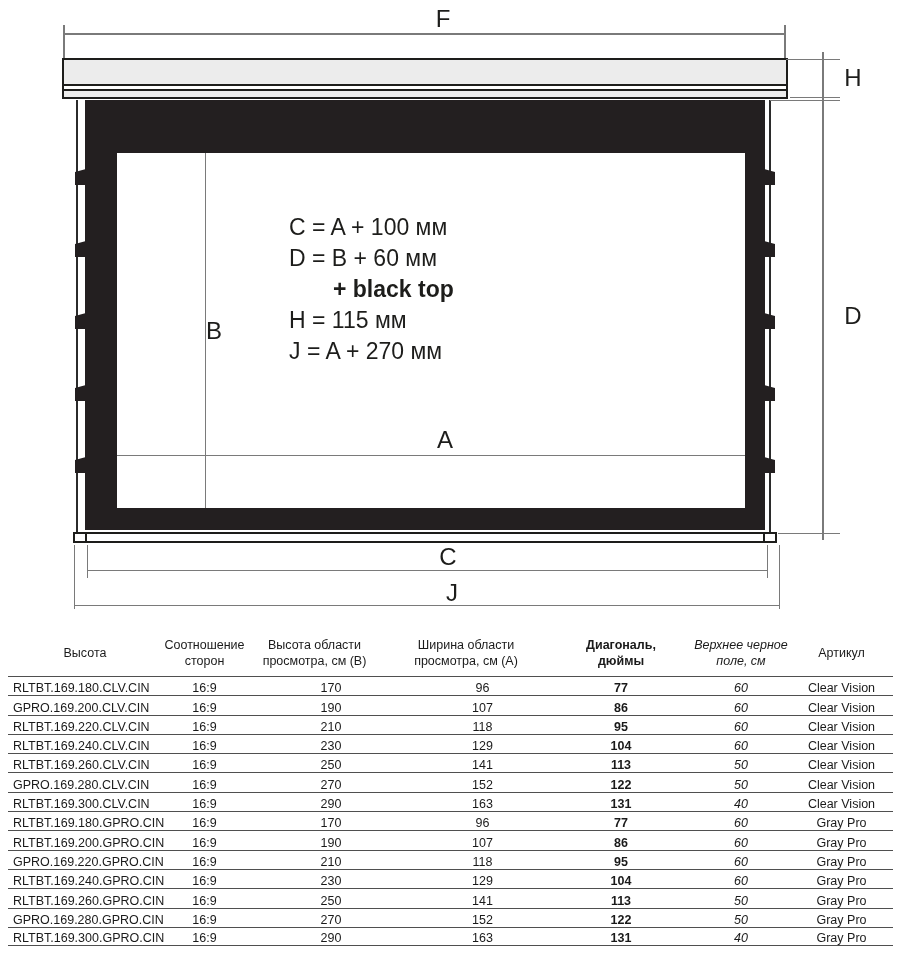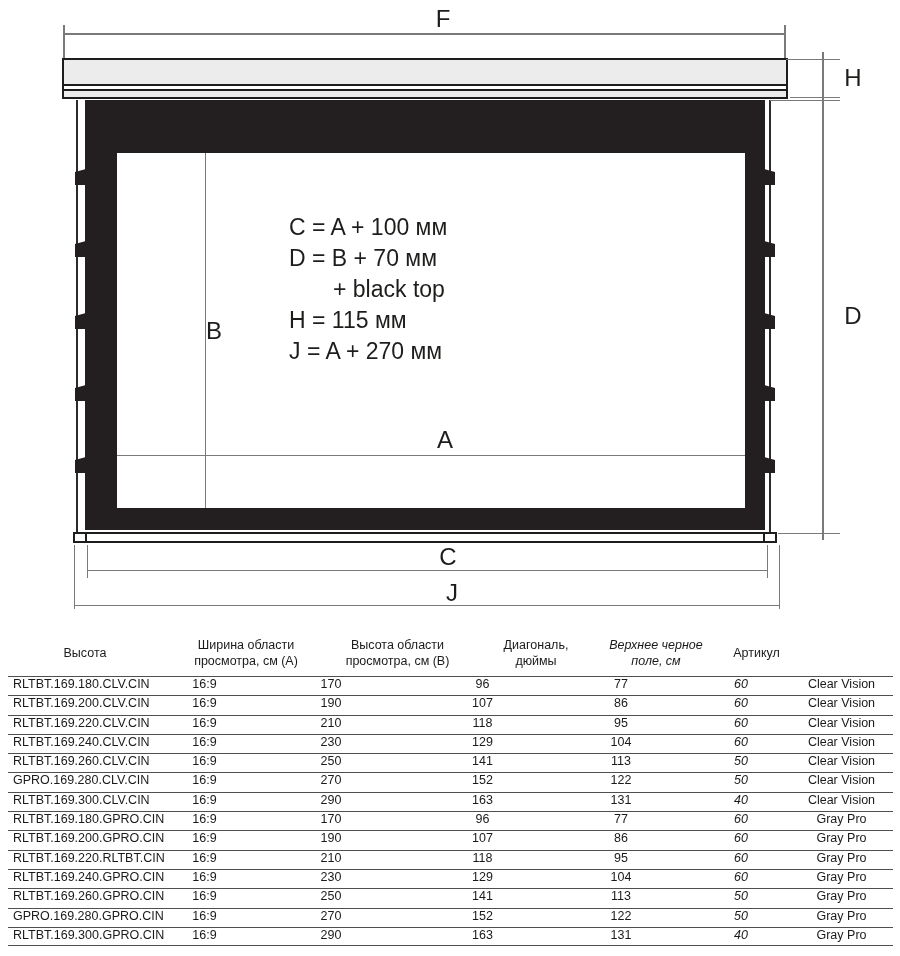--- a/index.html
+++ b/index.html
@@ -26,32 +26,32 @@
   .tab.left  { clip-path:polygon(0 18%, 100% 0, 100% 100%, 0 100%); }
   .tab.right { clip-path:polygon(0 0, 100% 18%, 100% 100%, 0 100%); }
 
   
   #bottom-bar { position:absolute; left:73px; top:532px; width:704px; height:11px;
     background:#ffffff; border:2px solid #1d1d1b; }
   .bar-cap { position:absolute; top:532px; width:2px; height:11px; background:#1d1d1b; }
 
   
   #formulas { position:absolute; left:289px; top:212px; font-size:23px; line-height:31px; color:#1d1d1b; }
-  #formulas .indent { padding-left:44px; }
+  #formulas .indent { padding-left:44px;font-weight:bold; }
 
   
   #spec-table { position:absolute; left:8px; top:630px; width:885px; }
   .thead { display:flex; height:46px; }
   .thead .cell { display:flex; align-items:center; justify-content:center;
     text-align:center; font-size:12.5px; line-height:1.3; white-space:pre-line; color:#1a1a1a; }
-  .trow { display:flex; align-items:flex-start; height:19.3px; border-top:1.5px solid #4f4f4f;
+  .trow { display:flex; align-items:flex-end; height:19.3px; border-top:1.5px solid #4f4f4f;
     font-size:12.5px; color:#1a1a1a; }
   .trow:last-child { border-bottom:1.5px solid #4f4f4f; }
   .c0 { width:154px; } .c1 { width:85px; } .c2 { width:168px; } .c3 { width:135px; }
-  .c4 { width:142px; } .c5 { width:98px;font-style:italic; } .c6 { width:103px; }
+  .c4 { width:142px;font-weight:bold; } .c5 { width:98px;font-style:italic; } .c6 { width:103px; }
   .trow .cell { text-align:center; }
   .trow .c0 { text-align:left; padding-left:5px; }
 </style>
 </head>
 <body>
 
 <div id="root">
 
   <div class="dim-label" style="left:421px; top:5px;">F</div>
   <div class="hline" style="left:63px; top:33px; width:722px;"></div>
@@ -82,21 +82,21 @@
   <div class="tab right" style="left:764px; top:241px;"></div>
   <div class="tab right" style="left:764px; top:313px;"></div>
   <div class="tab right" style="left:764px; top:385px;"></div>
   <div class="tab right" style="left:764px; top:457px;"></div>
 
   <div class="vline" style="left:205px; top:153px; height:355px; width:1px;"></div>
   <div class="dim-label" style="left:192px; top:317px;">B</div>
 
   <div id="formulas">
     <div>C = A + 100 мм</div>
-    <div>D = B + 70 мм</div>
+    <div>D = B + 60 мм</div>
     <div class="indent">+ black top</div>
     <div>H = 115 мм</div>
     <div>J = A + 270 мм</div>
   </div>
 
   <div class="dim-label" style="left:423px; top:426px;">A</div>
   <div class="hline" style="left:117px; top:455px; width:628px; height:1px;"></div>
 
   <div class="hline" style="left:770px; top:100px; width:70px; height:1px;"></div>
   <div class="hline" style="left:778px; top:533px; width:62px; height:1px;"></div>
@@ -113,42 +113,44 @@
   <div class="vline" style="left:767px; top:545px; height:33px; width:1px;"></div>
 
   <div class="dim-label" style="left:430px; top:579px;">J</div>
   <div class="hline" style="left:74px; top:605px; width:706px; height:1px;"></div>
   <div class="vline" style="left:74px; top:545px; height:64px; width:1px;"></div>
   <div class="vline" style="left:779px; top:545px; height:64px; width:1px;"></div>
 
   <div id="spec-table">
     <div class="thead">
       <div class="cell c0">Высота</div>
+      <div class="cell c1">Соотношение
+сторон</div>
+      <div class="cell c3">Высота области
+просмотра, см (B)</div>
       <div class="cell c2">Ширина области
 просмотра, см (A)</div>
-      <div class="cell c3">Высота области
-просмотра, см (B)</div>
       <div class="cell c4">Диагональ,
 дюймы</div>
       <div class="cell c5">Верхнее черное
 поле, см</div>
       <div class="cell c6">Артикул</div>
     </div>
     <div id="tbody">
         <div class="trow">
           <div class="cell c0">RLTBT.169.180.CLV.CIN</div>
           <div class="cell c1">16:9</div>
           <div class="cell c2">170</div>
           <div class="cell c3">96</div>
           <div class="cell c4">77</div>
           <div class="cell c5">60</div>
           <div class="cell c6">Clear Vision</div>
         </div>
         <div class="trow">
-          <div class="cell c0">RLTBT.169.200.CLV.CIN</div>
+          <div class="cell c0">GPRO.169.200.CLV.CIN</div>
           <div class="cell c1">16:9</div>
           <div class="cell c2">190</div>
           <div class="cell c3">107</div>
           <div class="cell c4">86</div>
           <div class="cell c5">60</div>
           <div class="cell c6">Clear Vision</div>
         </div>
         <div class="trow">
           <div class="cell c0">RLTBT.169.220.CLV.CIN</div>
           <div class="cell c1">16:9</div>
@@ -206,21 +208,21 @@
         <div class="trow">
           <div class="cell c0">RLTBT.169.200.GPRO.CIN</div>
           <div class="cell c1">16:9</div>
           <div class="cell c2">190</div>
           <div class="cell c3">107</div>
           <div class="cell c4">86</div>
           <div class="cell c5">60</div>
           <div class="cell c6">Gray Pro</div>
         </div>
         <div class="trow">
-          <div class="cell c0">RLTBT.169.220.RLTBT.CIN</div>
+          <div class="cell c0">GPRO.169.220.GPRO.CIN</div>
           <div class="cell c1">16:9</div>
           <div class="cell c2">210</div>
           <div class="cell c3">118</div>
           <div class="cell c4">95</div>
           <div class="cell c5">60</div>
           <div class="cell c6">Gray Pro</div>
         </div>
         <div class="trow">
           <div class="cell c0">RLTBT.169.240.GPRO.CIN</div>
           <div class="cell c1">16:9</div>

